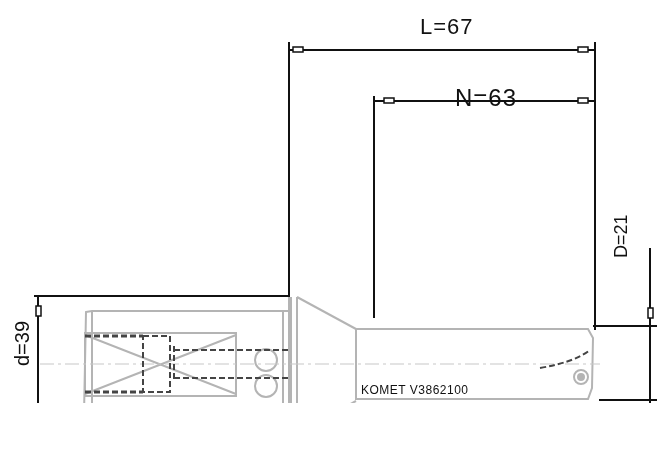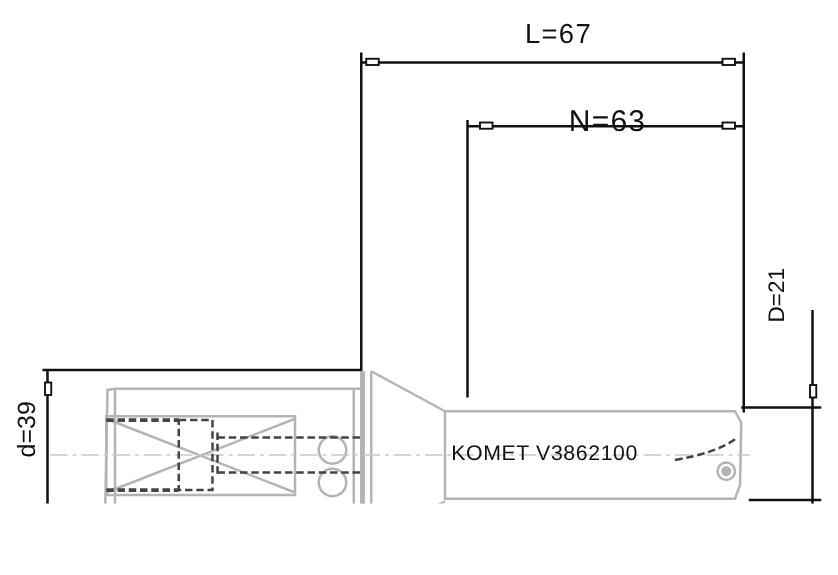--- a/index.html
+++ b/index.html
@@ -3,21 +3,21 @@
 <meta charset="utf-8">
 <style>
   html, body { margin: 0; padding: 0; background: #ffffff; }
   .canvas { position: relative; width: 670px; height: 403px; background: #ffffff; overflow: hidden; }
   svg { position: absolute; left: 0; top: 0; }
   .lbl { position: absolute; font-family: "Liberation Sans", sans-serif; color: #111; line-height: 1; white-space: nowrap; }
   .lbl-L { left: 420px; top: 16px; font-size: 22px; letter-spacing: 1px; }
   .lbl-N { left: 455px; top: 86px; font-size: 24px; letter-spacing: 1px; }
   .lbl-D { left: 612px; top: 258px; font-size: 18px; transform: rotate(-90deg); transform-origin: left top; }
   .lbl-d { left: 12px; top: 366px; font-size: 20px; transform: rotate(-90deg); transform-origin: left top; }
-  .lbl-mark { left: 361px; top: 354px; font-size: 17px; letter-spacing: 0.5px; }
+  .lbl-mark { left: 361px; top: 384px; font-size: 12px; letter-spacing: 0.5px; }
 </style>
 </head>
 <body>
 
 <div class="canvas">
   <svg width="670" height="460" viewBox="0 0 670 460">
 
     <g stroke="#111" stroke-width="2" fill="none">
 
       <line x1="289" y1="50" x2="595" y2="50"></line>

